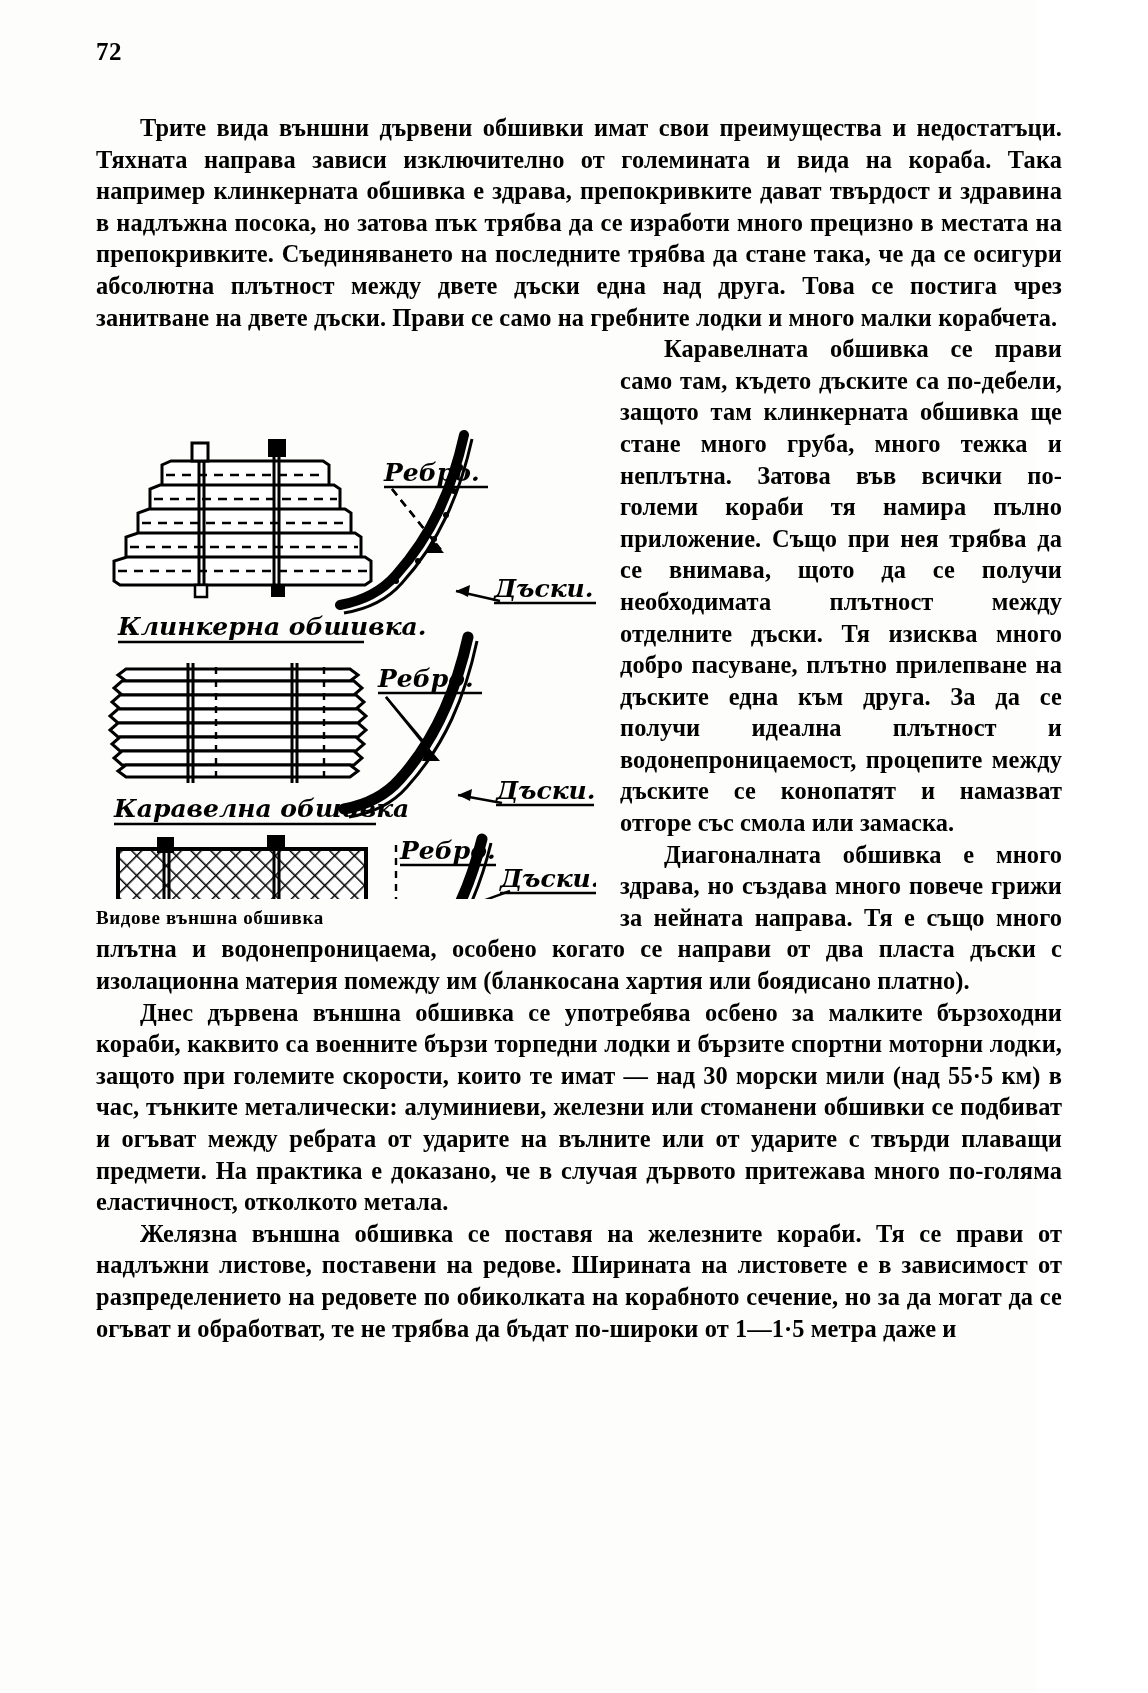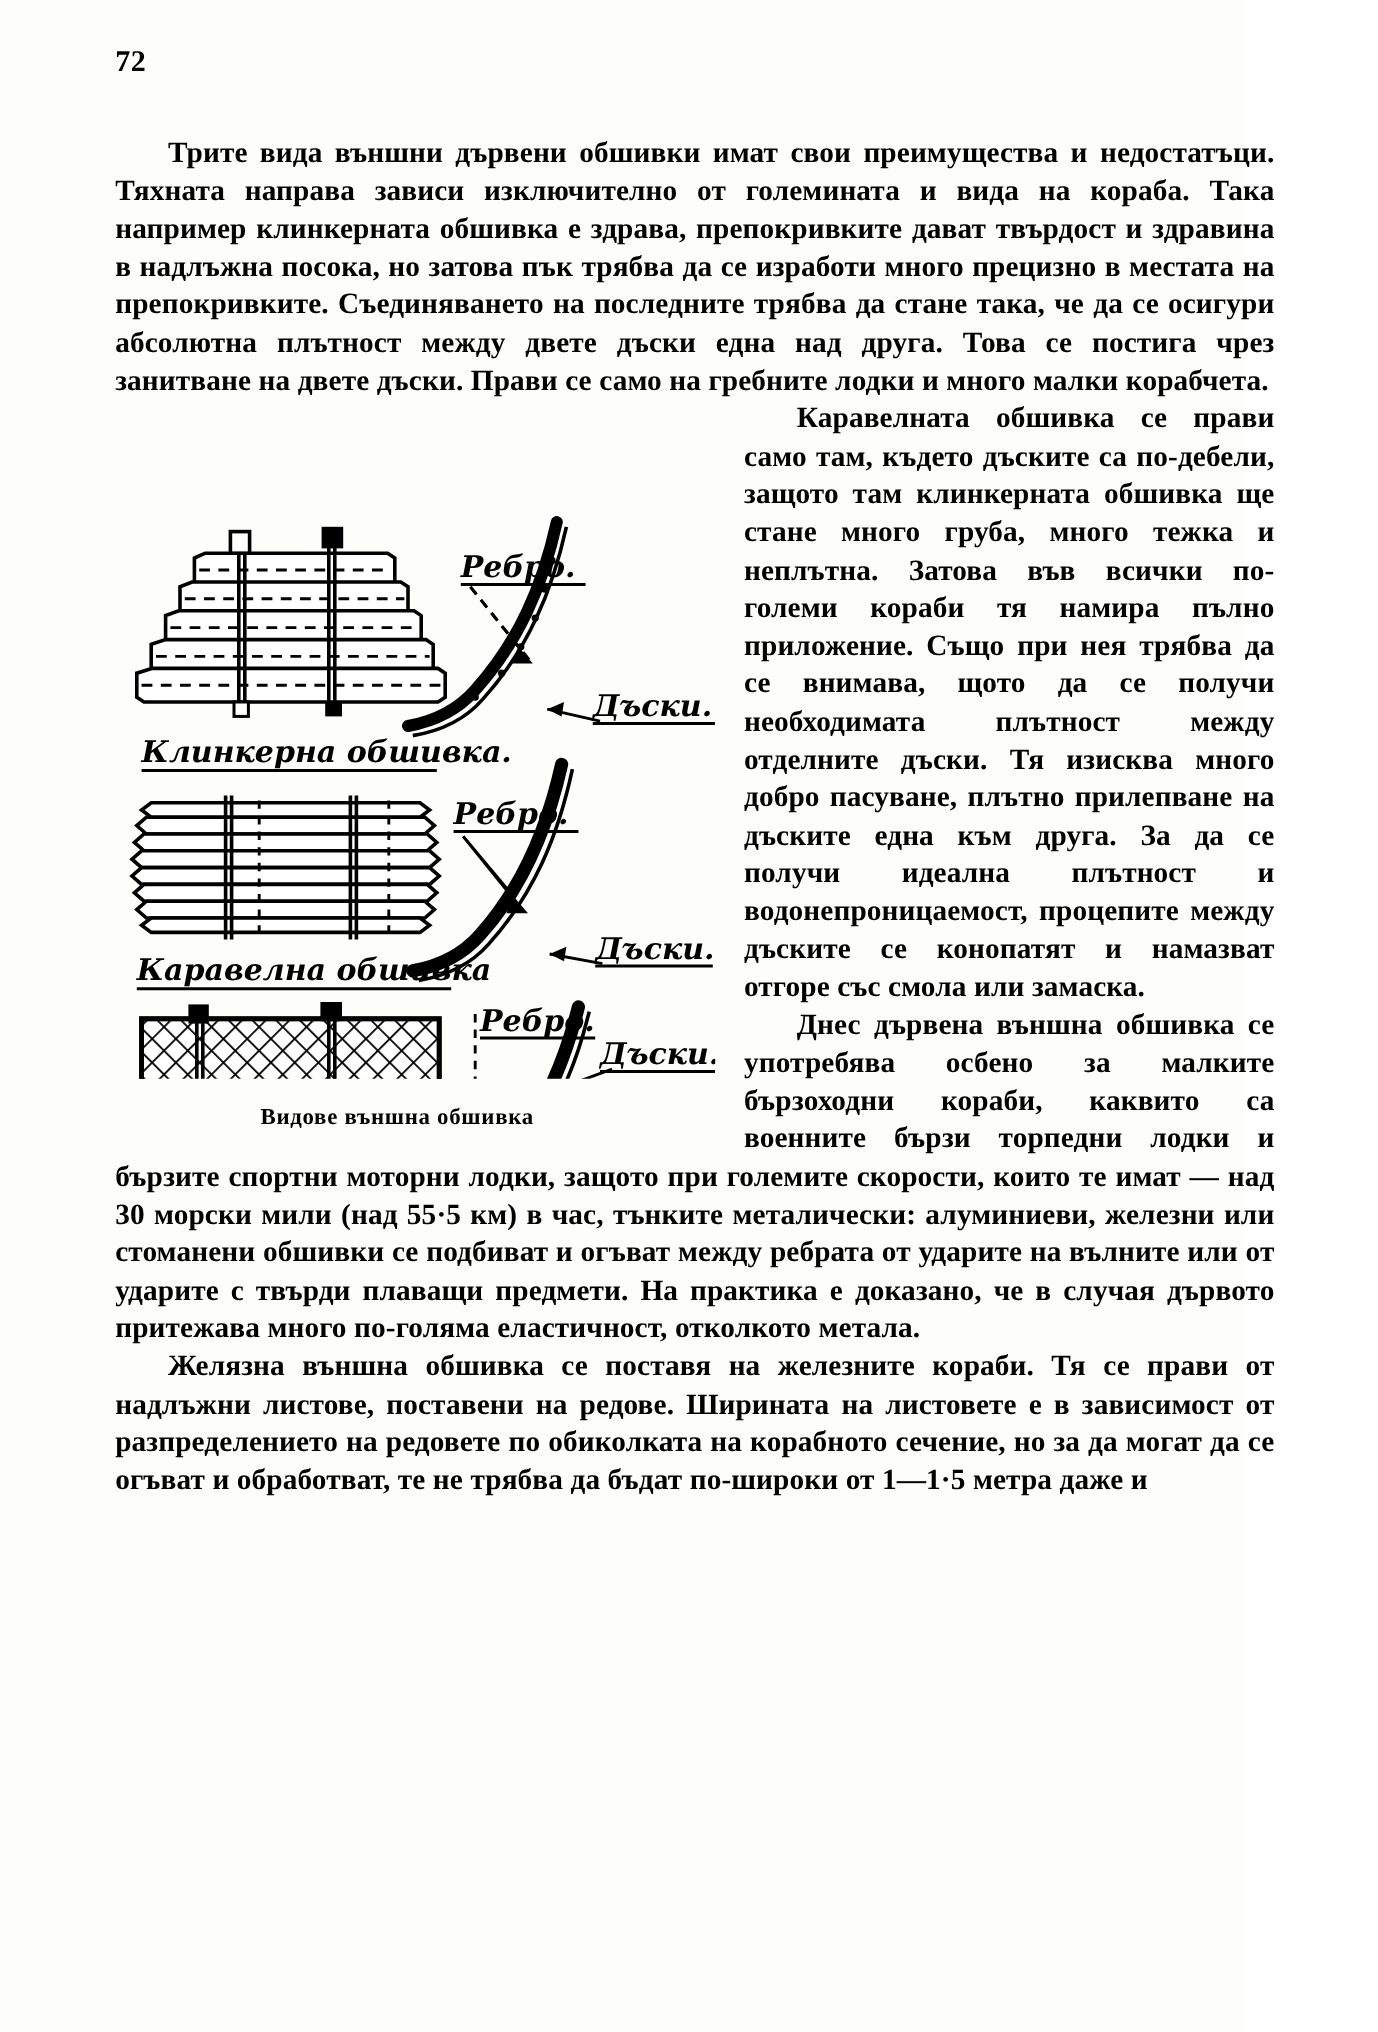--- a/index.html
+++ b/index.html
@@ -53,25 +53,25 @@
     float: left;
     width: 506px;
     margin: 6px 18px 2px 0;
     shape-margin: 6px;
   }
   .fig {
     position: relative;
     width: 500px;
   }
   .fig-caption-main {
-    text-align: center;
+    text-align: left;
     font-size: 19px;
     font-weight: 600;
     letter-spacing: 0.6px;
-    margin-top: 22px;
+    margin-top: 8px;
     width: 470px;
   }
   .hand {
     font-family: "DejaVu Serif", serif;
     font-style: italic;
     font-weight: bold;
   }
   svg { display: block; }
   .clearfix::after { content: ""; display: block; clear: both; }
 </style>
@@ -230,17 +230,18 @@
             <text class="hand" x="18" y="260" font-size="25">Диагонална обшивка.</text>
             <line x1="18" y1="267" x2="298" y2="267" stroke="#000" stroke-width="2.5"></line>
           </g>
         </svg>
 
         <div class="fig-caption-main">Видове външна обшивка</div>
       </div>
     </div>
 
     <p class="indent">Каравелната обшивка се прави само там, където дъските са по-дебели, защото там клинкерната обшивка ще стане много груба, много тежка и неплътна. Затова във всички по-големи кораби тя намира пълно приложение. Също при нея трябва да се внимава, щото да се получи необходимата плътност между отделните дъски. Тя изисква много добро пасуване, плътно прилепване на дъските една към друга. За да се получи идеална плътност и водонепроницаемост, процепите между дъските се конопатят и намазват отгоре със смола или замаска.</p>
+    <p class="indent">Диагоналната обшивка е много здрава, но създава много повече грижи за нейната направа. Тя е също много плътна и водонепроницаема, особено когато се направи от два пласта дъски с изолационна материя помежду им (бланкосана хартия или боядисано платно).</p>
     <p class="indent">Днес дървена външна обшивка се употребява осбено за малките бързоходни кораби, каквито са военните бързи торпедни лодки и бързите спортни моторни лодки, защото при големите скорости, които те имат — над 30 морски мили (над 55·5 км) в час, тънките металически: алуминиеви, железни или стоманени обшивки се подбиват и огъват между ребрата от ударите на вълните или от ударите с твърди плаващи предмети. На практика е доказано, че в случая дървото притежава много по-голяма еластичност, отколкото метала.</p>
     <p class="indent">Желязна външна обшивка се поставя на железните кораби. Тя се прави от надлъжни листове, поставени на редове. Ширината на листовете е в зависимост от разпределението на редовете по обиколката на корабното сечение, но за да могат да се огъват и обработват, те не трябва да бъдат по-широки от 1—1·5 метра даже и</p>
 
   </div>
 </div>
 
 </body></html>

